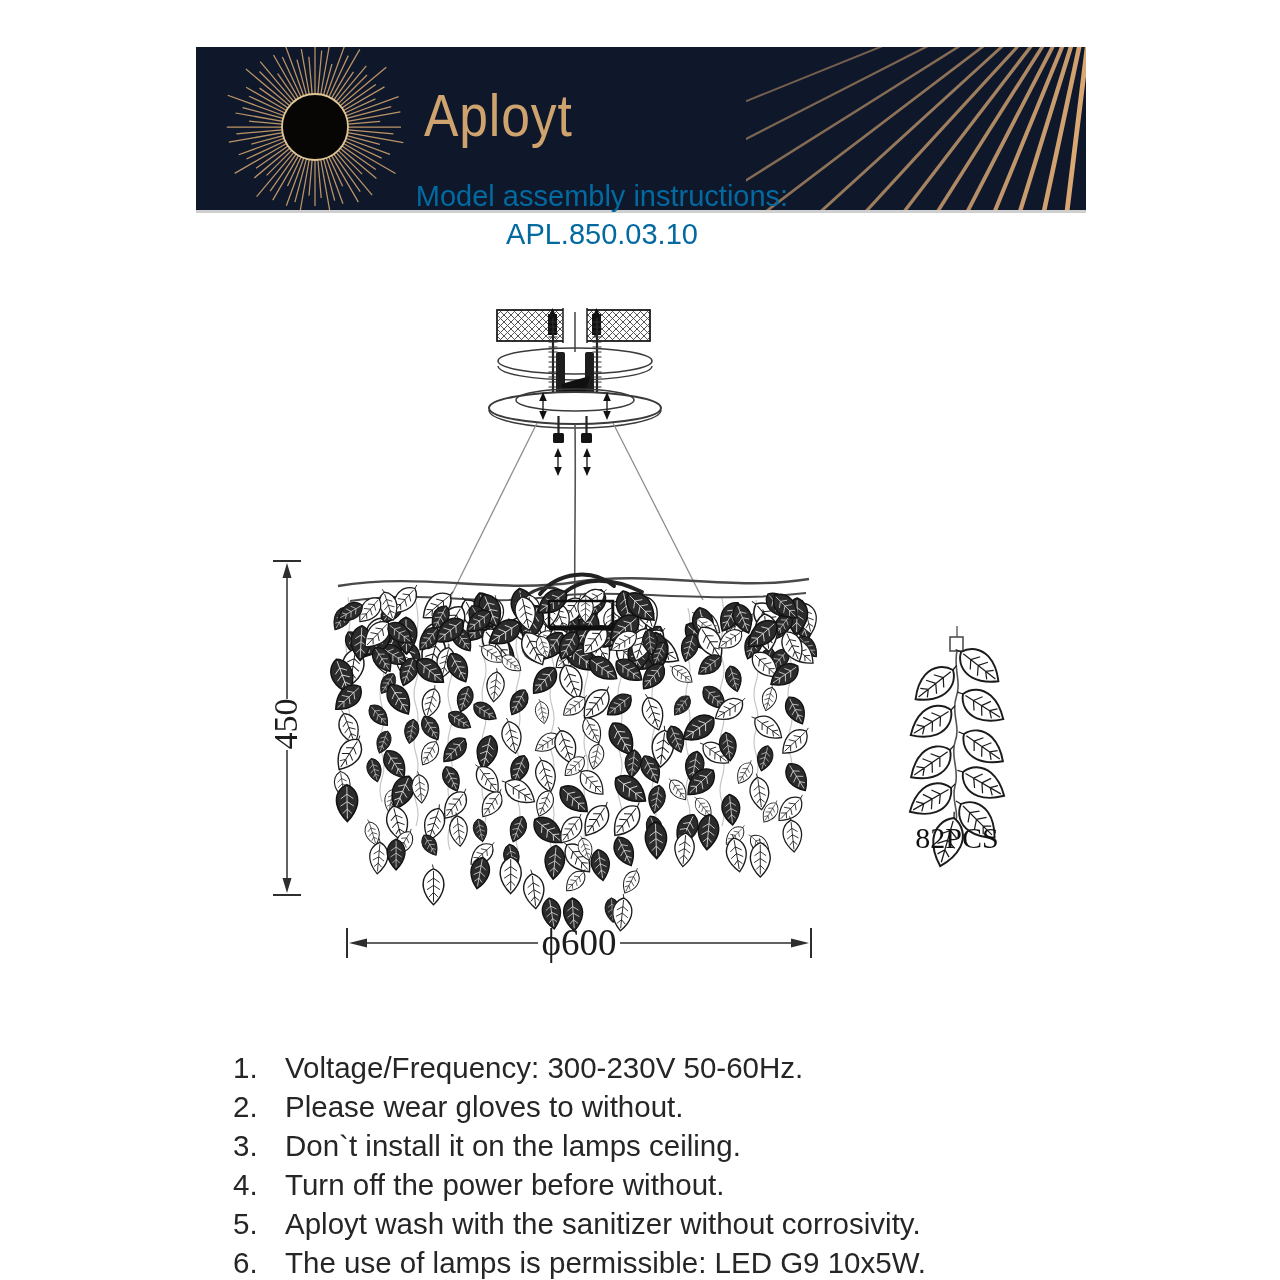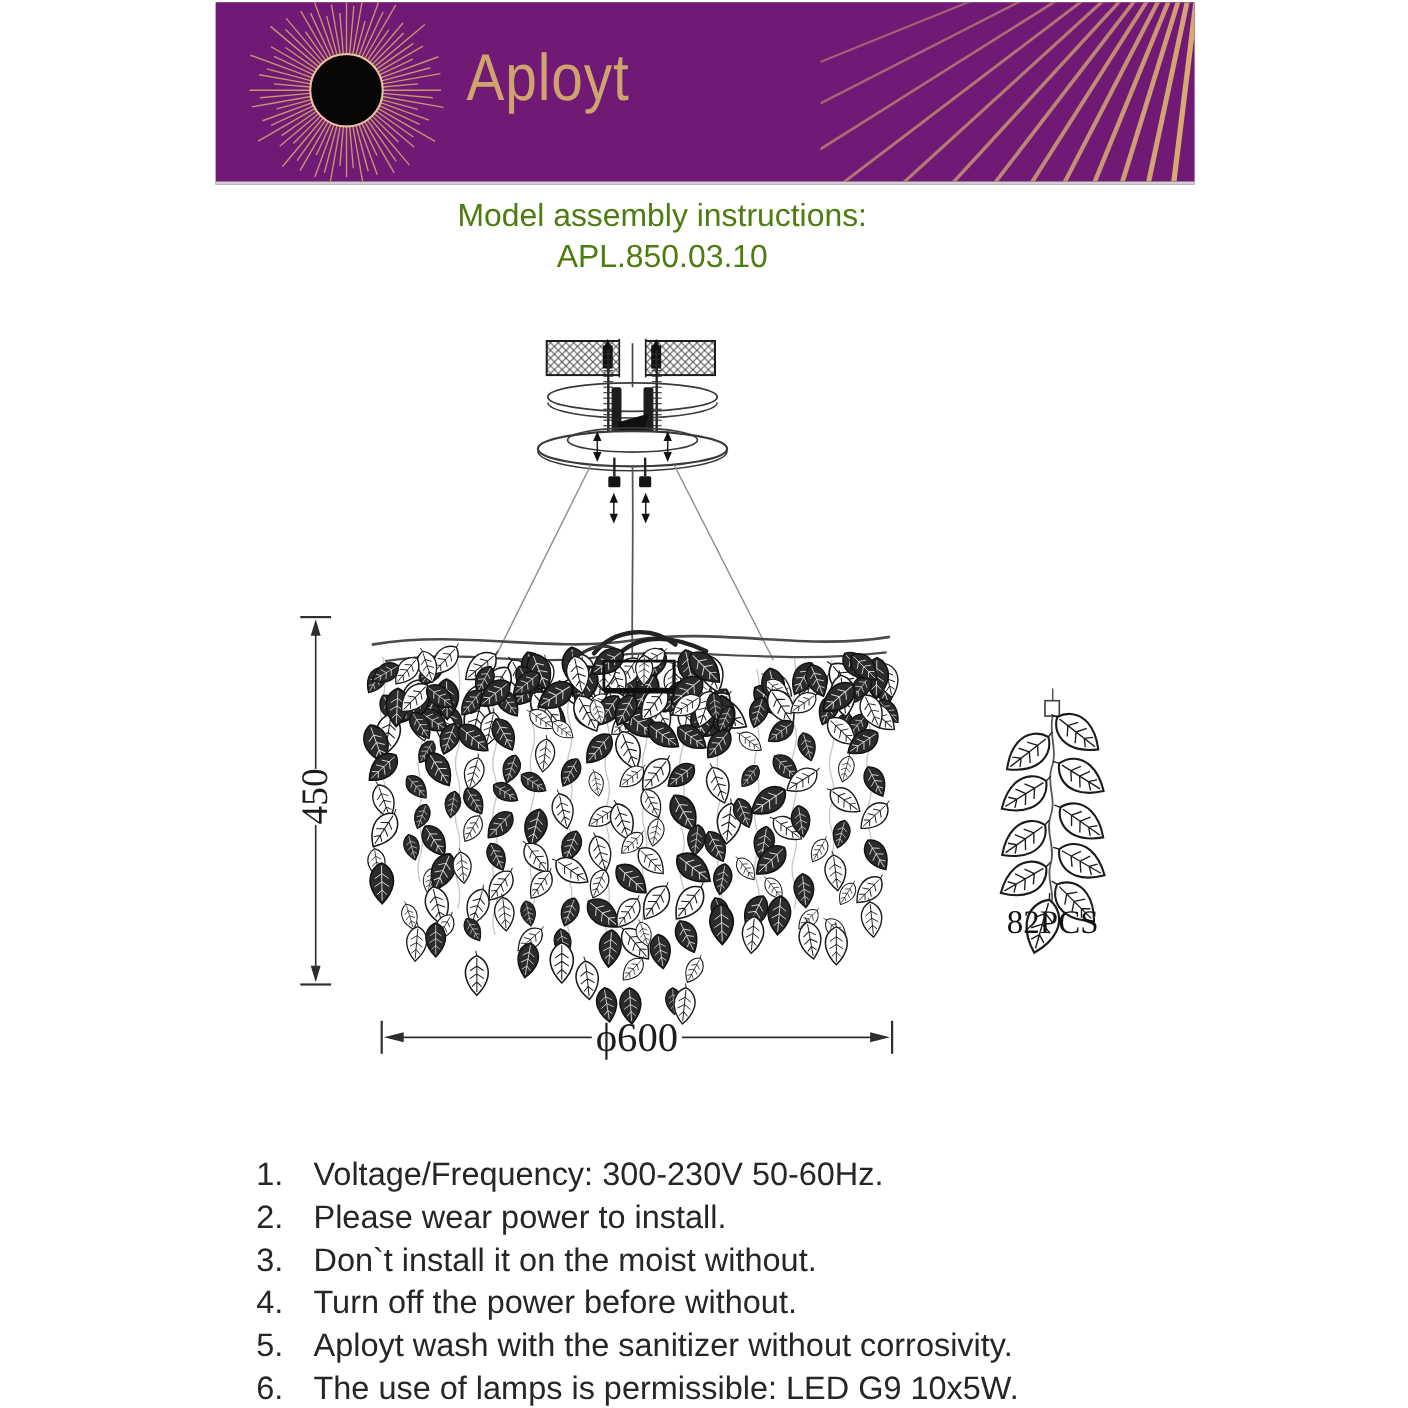--- a/index.html
+++ b/index.html
@@ -5,40 +5,40 @@
   html,body{margin:0;padding:0;background:#ffffff;}
   .page{position:relative;width:1280px;height:1280px;background:#ffffff;overflow:hidden;
         font-family:"Liberation Sans",sans-serif;}
   .banner{position:absolute;left:196px;top:2px;width:890px;height:163px;overflow:hidden;
           border-bottom:3px solid #cfcfcf;background:#0b0a08;}
   #sunburst-svg{position:absolute;left:0;top:0;width:240px;height:163px;}
   #corner-rays-svg{position:absolute;right:0;top:0;width:340px;height:163px;}
   .brand{position:absolute;left:228px;top:34px;font-size:60px;font-weight:400;letter-spacing:1px;
          transform:scaleX(.86);transform-origin:left center;color:#cfa36e;white-space:nowrap;}
   .title-block{position:absolute;left:196px;top:177px;width:812px;text-align:center;
-               color:#4d7c0f;font-size:29px;line-height:38px;}
+               color:#0369a1;font-size:29px;line-height:38px;}
   .diagram{position:absolute;left:0;top:0;width:1280px;height:1280px;}
   .instructions{position:absolute;left:233px;top:1049px;margin:0;padding:0;list-style:none;
                 color:#262626;font-size:29.5px;}
   .instructions li{display:flex;line-height:38.9px;}
   .instructions .num{flex:0 0 52px;width:52px;}
   .dim-text{font-family:"Liberation Serif",serif;font-size:34px;fill:#1c1c1c;stroke:none;}
   .dia-text{font-family:"Liberation Serif",serif;font-size:37px;fill:#1c1c1c;stroke:none;}
   .pcs-text{font-family:"Liberation Serif",serif;font-size:30px;fill:#111111;stroke:none;}
   .lf{fill:#ffffff;stroke:#1b1b1b;stroke-width:2;}
   .lv{fill:none;stroke:#1b1b1b;stroke-width:1.3;}
   .lfd{fill:#2b2b2b;stroke:#111111;stroke-width:2;}
   .lvd{fill:none;stroke:#d8d8d8;stroke-width:1.2;}
 </style>
 </head>
 <body>
 
 <div class="page">
 
-  <header class="banner" style="background: #701a75;">
+  <header class="banner" style="background: #0f172a; margin-top: 45px;">
     <svg id="sunburst-svg" viewBox="0 0 240 163">
         <line x1="152" y1="80" x2="205" y2="80" stroke="#cfa36e" stroke-width="1.25" opacity="0.9"></line>
         <line x1="151.8744250370276" y1="82.87613951067272" x2="197.44525915191426" y2="86.86307088314574" stroke="#cfa36e" stroke-width="1.25" opacity="0.9"></line>
         <line x1="151.49865584940287" y1="85.7303898630087" x2="207.24715499265733" y2="95.56035439596721" stroke="#cfa36e" stroke-width="1.25" opacity="0.9"></line>
         <line x1="150.87555226753926" y1="88.54102848838318" x2="183.89634182358884" y2="97.38892238336473" stroke="#cfa36e" stroke-width="1.25" opacity="0.9"></line>
         <line x1="150.009856485935" y1="91.28666472974707" x2="194.00233464213386" y2="107.29861731020955" stroke="#cfa36e" stroke-width="1.25" opacity="0.9"></line>
         <line x1="148.90815697220944" y1="93.94640263744309" x2="185.61891510909732" y2="111.06491029334983" stroke="#cfa36e" stroke-width="1.25" opacity="0.9"></line>
         <line x1="147.57883832488648" y1="96.5" x2="199.5315320525819" y2="126.49490170881111" stroke="#cfa36e" stroke-width="1.25" opacity="0.9"></line>
         <line x1="146.03201746153673" y1="98.92802239958452" x2="179.8086777197416" y2="122.5786945279279" stroke="#cfa36e" stroke-width="1.25" opacity="0.9"></line>
         <line x1="144.27946662292626" y1="101.21199111965579" x2="180.44075904266302" y2="131.55491825195065" stroke="#cfa36e" stroke-width="1.25" opacity="0.9"></line>
@@ -533,25 +533,25 @@
     <text class="pcs-text" x="957" y="848" text-anchor="middle">82PCS</text>
   </svg>
 
   <ol class="instructions">
     <li>
         <span class="num">1.</span>
         <span class="txt">Voltage/Frequency: 300-230V 50-60Hz.</span>
       </li>
     <li>
         <span class="num">2.</span>
-        <span class="txt">Please wear power to install.</span>
+        <span class="txt">Please wear gloves to without.</span>
       </li>
     <li>
         <span class="num">3.</span>
-        <span class="txt">Don`t install it on the moist without.</span>
+        <span class="txt">Don`t install it on the lamps ceiling.</span>
       </li>
     <li>
         <span class="num">4.</span>
         <span class="txt">Turn off the power before without.</span>
       </li>
     <li>
         <span class="num">5.</span>
         <span class="txt">Aployt wash with the sanitizer without corrosivity.</span>
       </li>
     <li>

